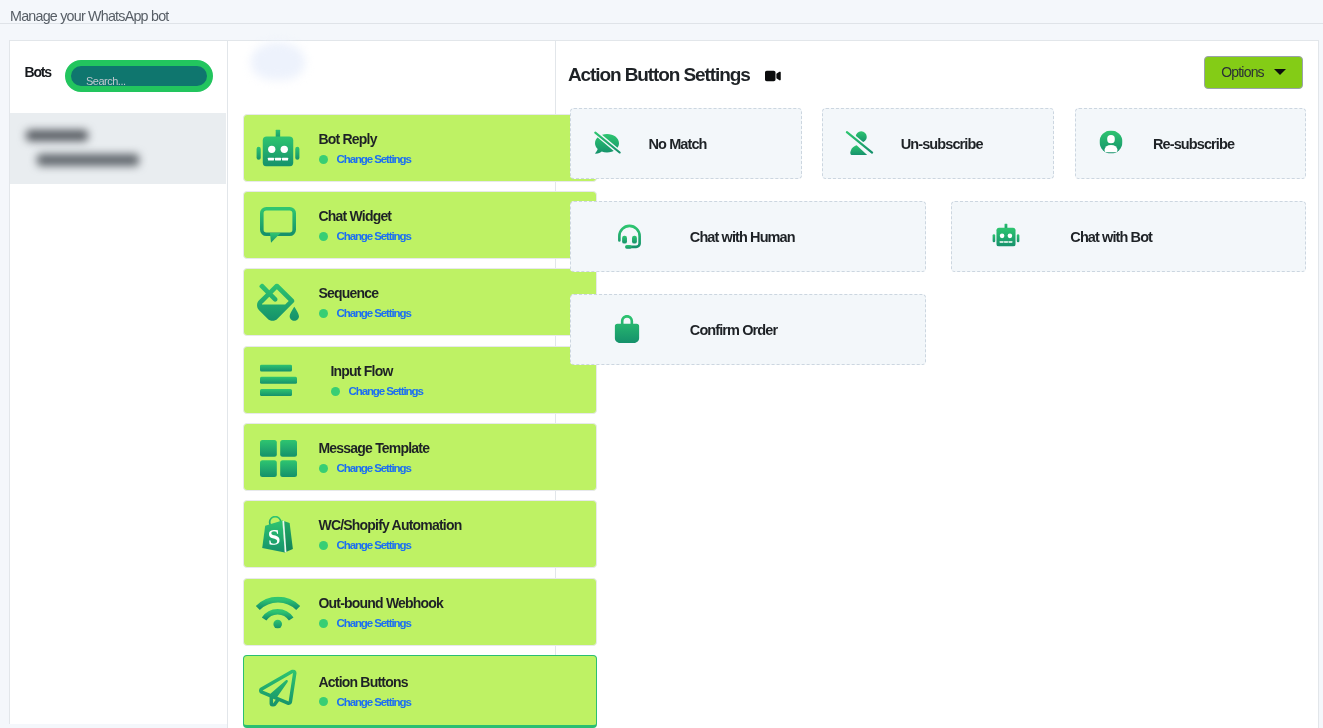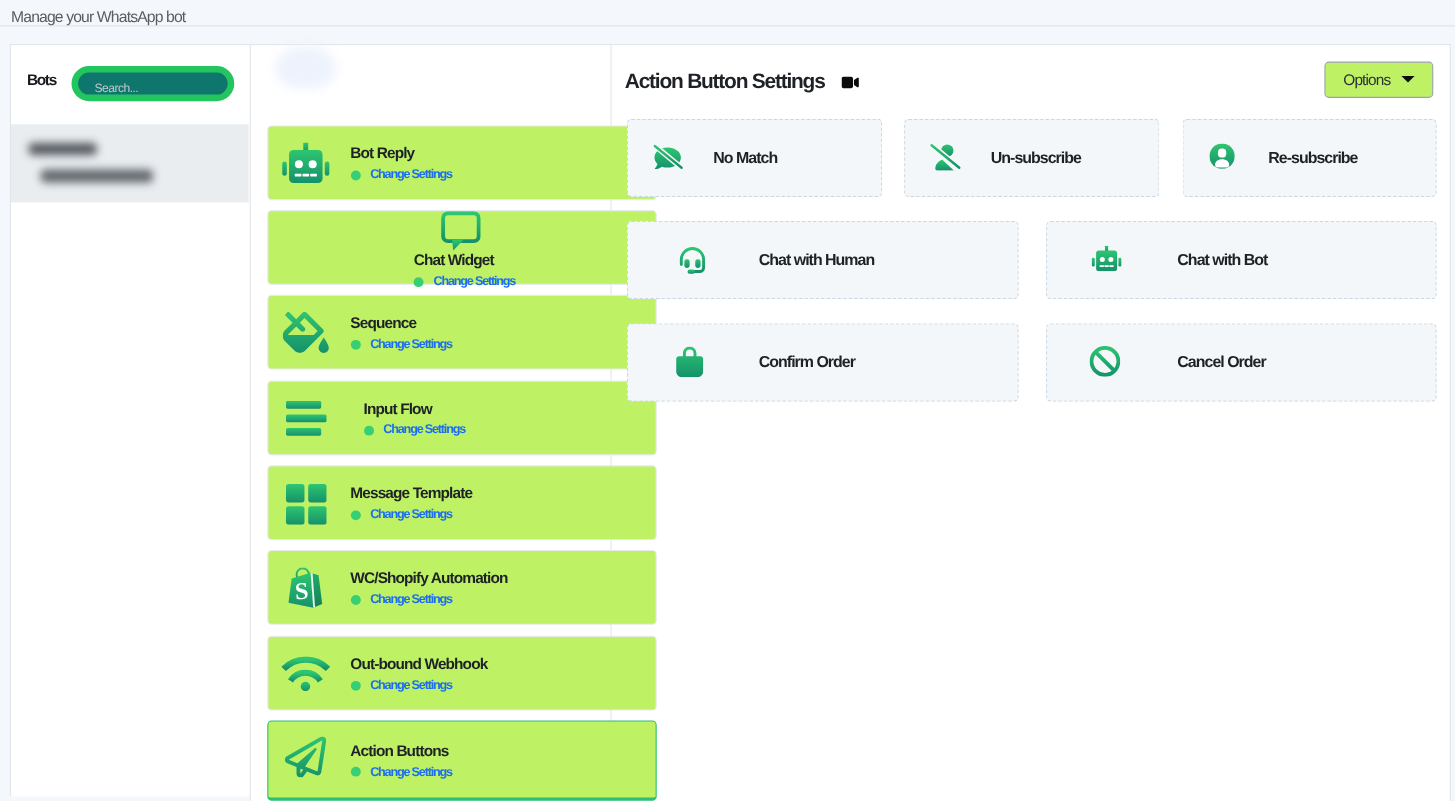--- a/index.html
+++ b/index.html
@@ -22,21 +22,21 @@
 .mcard { position:absolute; left:15px; width:354px; height:68px; background:#bef264; border:1px solid #e7e9eb; border-radius:4px; display:flex; align-items:center; }
 .mcard .ic { width:70px; display:flex; justify-content:center; align-items:center; }
 .mcard .tx .ttl { font-size:14px; font-weight:bold; letter-spacing:-0.8px; color:#1e2226; line-height:16px; margin-bottom:6px; }
 .cs { display:flex; align-items:center; }
 .cs .dot { width:9px; height:9px; border-radius:50%; background:#37ce74; margin-right:9px; }
 .cs .lnk { font-size:11.5px; font-weight:bold; letter-spacing:-1.1px; color:#1b6ef3; }
 .mcard.act { border-color:#2abf71; border-bottom-width:3px; }
 
 .rt { position:absolute; left:328px; top:0; width:762px; height:688px; }
 .rt .hd { position:absolute; left:12px; top:23px; font-size:19px; font-weight:bold; letter-spacing:-1.1px; color:#1e2226; }
-.opts { position:absolute; right:15px; top:15px; width:99px; height:33px; border:1px solid #9aa2aa; border-radius:4px; background:#bef264; font-size:14px; letter-spacing:-0.8px; color:#2b3036; text-align:center; line-height:31px; }
+.opts { position:absolute; right:15px; top:15px; width:99px; height:33px; border:1px solid #9aa2aa; border-radius:4px; background:#84cc16; font-size:14px; letter-spacing:-0.8px; color:#2b3036; text-align:center; line-height:31px; }
 .caret { display:inline-block; width:0; height:0; border-left:6px solid transparent; border-right:6px solid transparent; border-top:6.5px solid #0c0d0e; margin-left:10px; vertical-align:middle; margin-top:-3px; }
 .grid { position:absolute; left:14px; top:67px; width:736px; }
 .grow { display:flex; justify-content:space-between; margin-bottom:22px; }
 .acard { height:71px; background:#f3f7fa; border:1px dashed #ccd6e0; border-radius:4px; display:flex; align-items:center; }
 .acard.w3 { width:231.5px; }
 .acard.w2 { width:355.5px; }
 .acard .ic { width:33.33%; display:flex; justify-content:center; align-items:center; }
 .acard .lb { width:66.67%; padding-left:1px; font-size:14.5px; font-weight:bold; letter-spacing:-0.9px; color:#1e2226; }
 .vcam { display:inline-block; vertical-align:-1px; margin-left:15.5px; }
 </style>
@@ -84,21 +84,21 @@
           </svg>
         </div>
         <div class="tx" style="margin-left:4.5px;">
           <div class="ttl">Bot Reply</div>
           <div class="cs">
             <div class="dot"></div>
             <div class="lnk">Change Settings</div>
           </div>
         </div>
       </div>
-    <div class="mcard" style="top:150px;flex-direction:column;">
+    <div class="mcard" style="top:150px;">
         <div class="ic">
           <svg width="36" height="36" viewBox="0 0 36 36" style="transform:translate(-1px,0px)">
             <defs>
               <linearGradient id="gc" x1="0" y1="0" x2="0" y2="1">
                 <stop offset="0" stop-color="#2ec570"></stop>
                 <stop offset="1" stop-color="#15916b"></stop>
               </linearGradient>
             </defs> 
             <rect x="1.8" y="1.8" width="32.4" height="25.4" rx="4.5" fill="none" stroke="url(#gc)" stroke-width="3.6"></rect> 
             <path d="M10,26 L11,35.8 L20.5,26 Z" fill="url(#gc)"></path> 
@@ -371,30 +371,16 @@
                   <linearGradient id="gx5" x1="0" y1="0" x2="0" y2="1">
                     <stop offset="0" stop-color="#2ec570"></stop>
                     <stop offset="1" stop-color="#15916b"></stop>
                   </linearGradient>
                 </defs> 
                 <path fill="url(#gx5)" fill-rule="evenodd" d="M160 112 a64 64 0 1 1 128 0 v48 H160 v-48 z M112 160 v-48 C112 50.1 162.1 0 224 0 s112 50.1 112 112 v48 h64 c26.5 0 48 21.5 48 48 v208 c0 53 -43 96 -96 96 H96 c-53 0 -96 -43 -96 -96 V208 c0 -26.5 21.5 -48 48 -48 h64 z"></path> 
               </svg>
             </div>
             <div class="lb">Confirm Order</div>
           </div>
-        <div class="acard w2">
-            <div class="ic">
-              <svg width="28" height="28" viewBox="0 0 512 512" style="transform:translate(-5.5px,-1.5px)">
-                <defs>
-                  <linearGradient id="gx6" x1="0" y1="0" x2="0" y2="1">
-                    <stop offset="0" stop-color="#2ec570"></stop>
-                    <stop offset="1" stop-color="#15916b"></stop>
-                  </linearGradient>
-                </defs> 
-                <path fill="url(#gx6)" d="M367.2 412.5 L99.5 144.8 C77.1 176.1 64 214.5 64 256 c0 106 86 192 192 192 c41.5 0 79.9-13.1 111.2-35.5 z m45.3-45.3 C434.9 335.9 448 297.5 448 256 c0-106-86-192-192-192 c-41.5 0-79.9 13.1-111.2 35.5 L412.5 367.2 z M0 256 a256 256 0 1 1 512 0 A256 256 0 1 1 0 256 z"></path> 
-              </svg>
-            </div>
-            <div class="lb">Cancel Order</div>
-          </div>
       </div>
     </div>
   </div>
 </div>
 
 </body></html>

